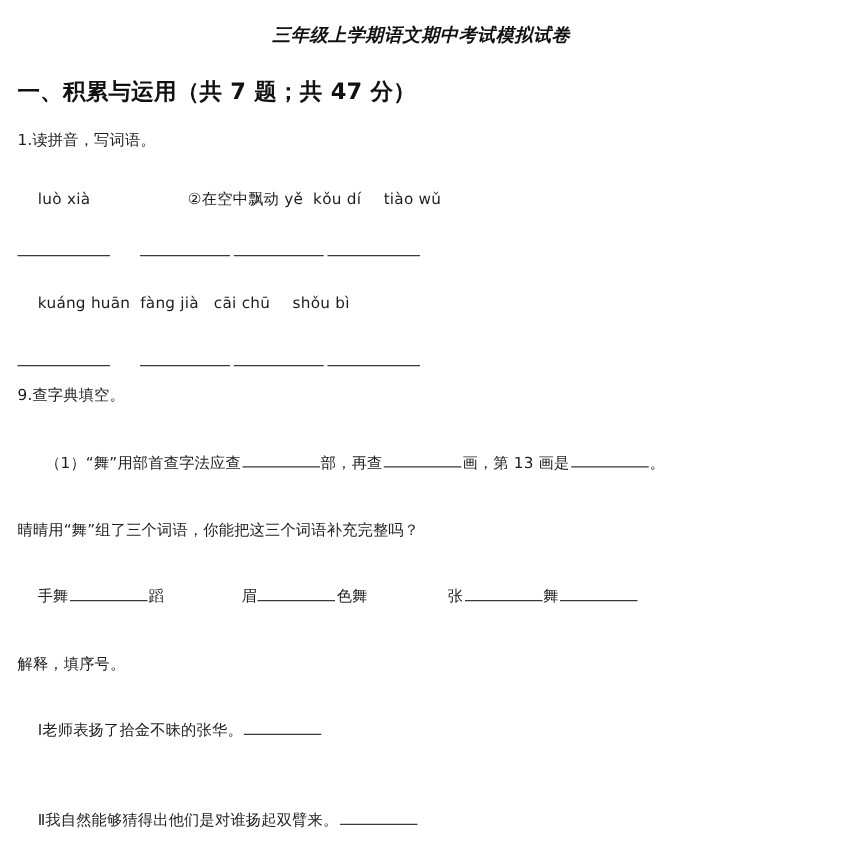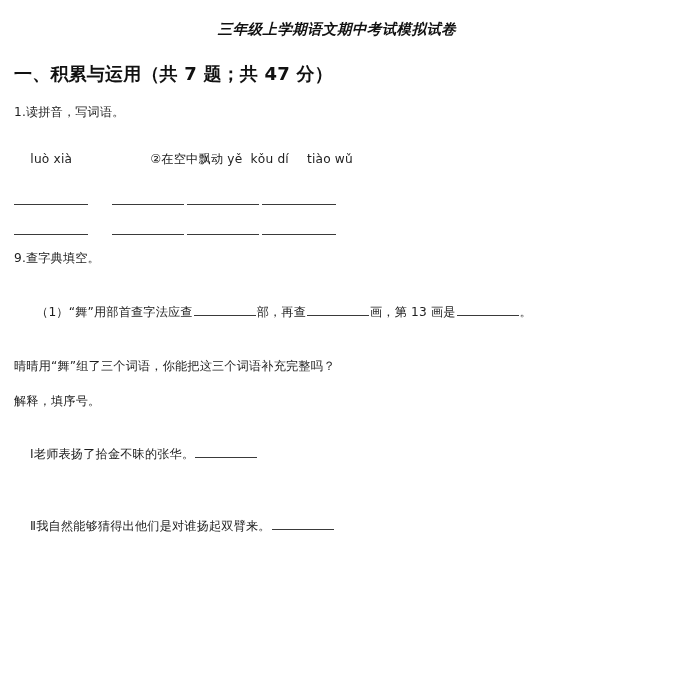--- a/index.html
+++ b/index.html
@@ -107,39 +107,45 @@
   <div class="blank-row">
     <span class="bl" style="width:74px"></span>
     <span class="bl-gap" style="width:24px"></span>
     <span class="bl" style="width:72px"></span>
     <span class="bl-gap" style="width:3px"></span>
     <span class="bl" style="width:72px"></span>
     <span class="bl-gap" style="width:3px"></span>
     <span class="bl" style="width:74px"></span>
   </div>
 
+  <div class="pinyin-row">
+    <span class="nowrap">kuáng  huān</span><span class="spacer-sm" style="width:8px"></span><span class="nowrap">fàng  jià</span><span class="spacer-sm" style="width:12px"></span><span class="nowrap">cāi  chū</span><span class="spacer-sm" style="width:18px"></span><span class="nowrap">shǒu  bì</span>
+  </div>
 
   <div class="blank-row" style="margin-top:16px">
     <span class="bl" style="width:74px"></span>
     <span class="bl-gap" style="width:24px"></span>
     <span class="bl" style="width:72px"></span>
     <span class="bl-gap" style="width:3px"></span>
     <span class="bl" style="width:72px"></span>
     <span class="bl-gap" style="width:3px"></span>
     <span class="bl" style="width:74px"></span>
   </div>
 
   <div class="q-line" style="margin-top:14px">9.查字典填空。</div>
 
   <div class="q-line sub">
     <span>（1）“舞”用部首查字法应查</span><span class="u u-md"></span><span>部，再查</span><span class="u u-md"></span><span>画，第 13 画是</span><span class="u u-md"></span><span>。</span>
   </div>
 
   <div class="q-line">晴晴用“舞”组了三个词语，你能把这三个词语补充完整吗？</div>
 
+  <div class="q-line">
+    <span>手舞</span><span class="u u-md"></span><span>蹈</span><span class="spacer-wide" style="width:62px"></span><span>眉</span><span class="u u-md"></span><span>色舞</span><span class="spacer-wide" style="width:64px"></span><span>张</span><span class="u u-md"></span><span>舞</span><span class="u u-md"></span>
+  </div>
 
   <div class="q-line" style="">解释，填序号。</div>
 
   <div class="q-line">
     <span>Ⅰ老师表扬了拾金不昧的张华。</span><span class="u u-md"></span>
   </div>
   <div class="q-line">
     <span>Ⅱ我自然能够猜得出他们是对谁扬起双臂来。</span><span class="u u-md"></span>
   </div>
 

